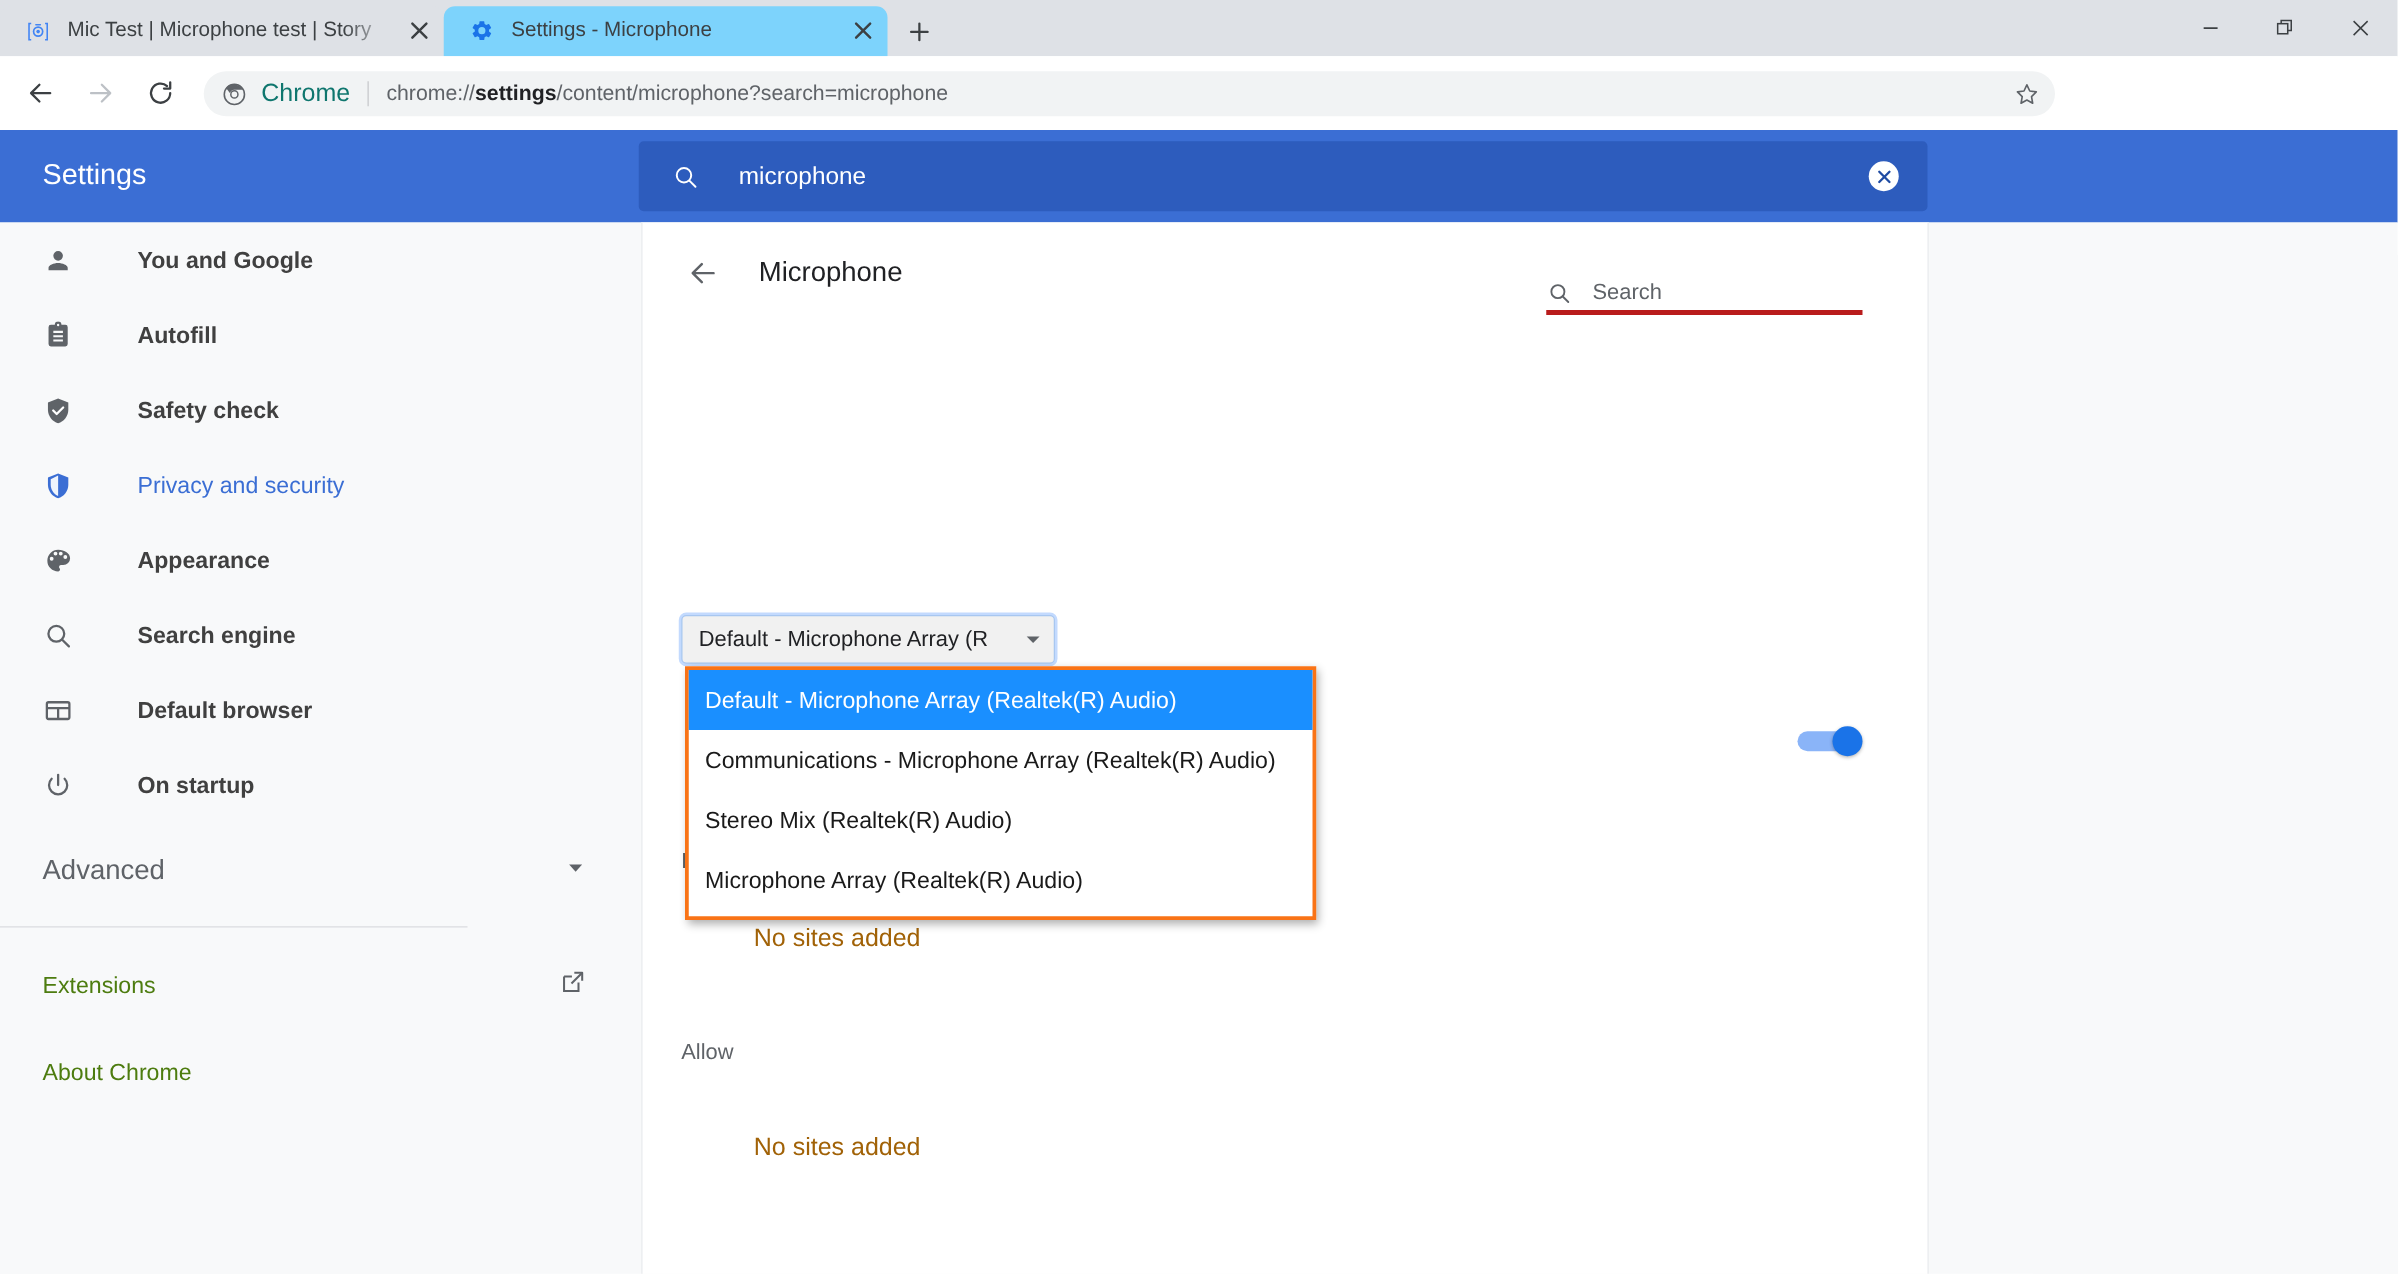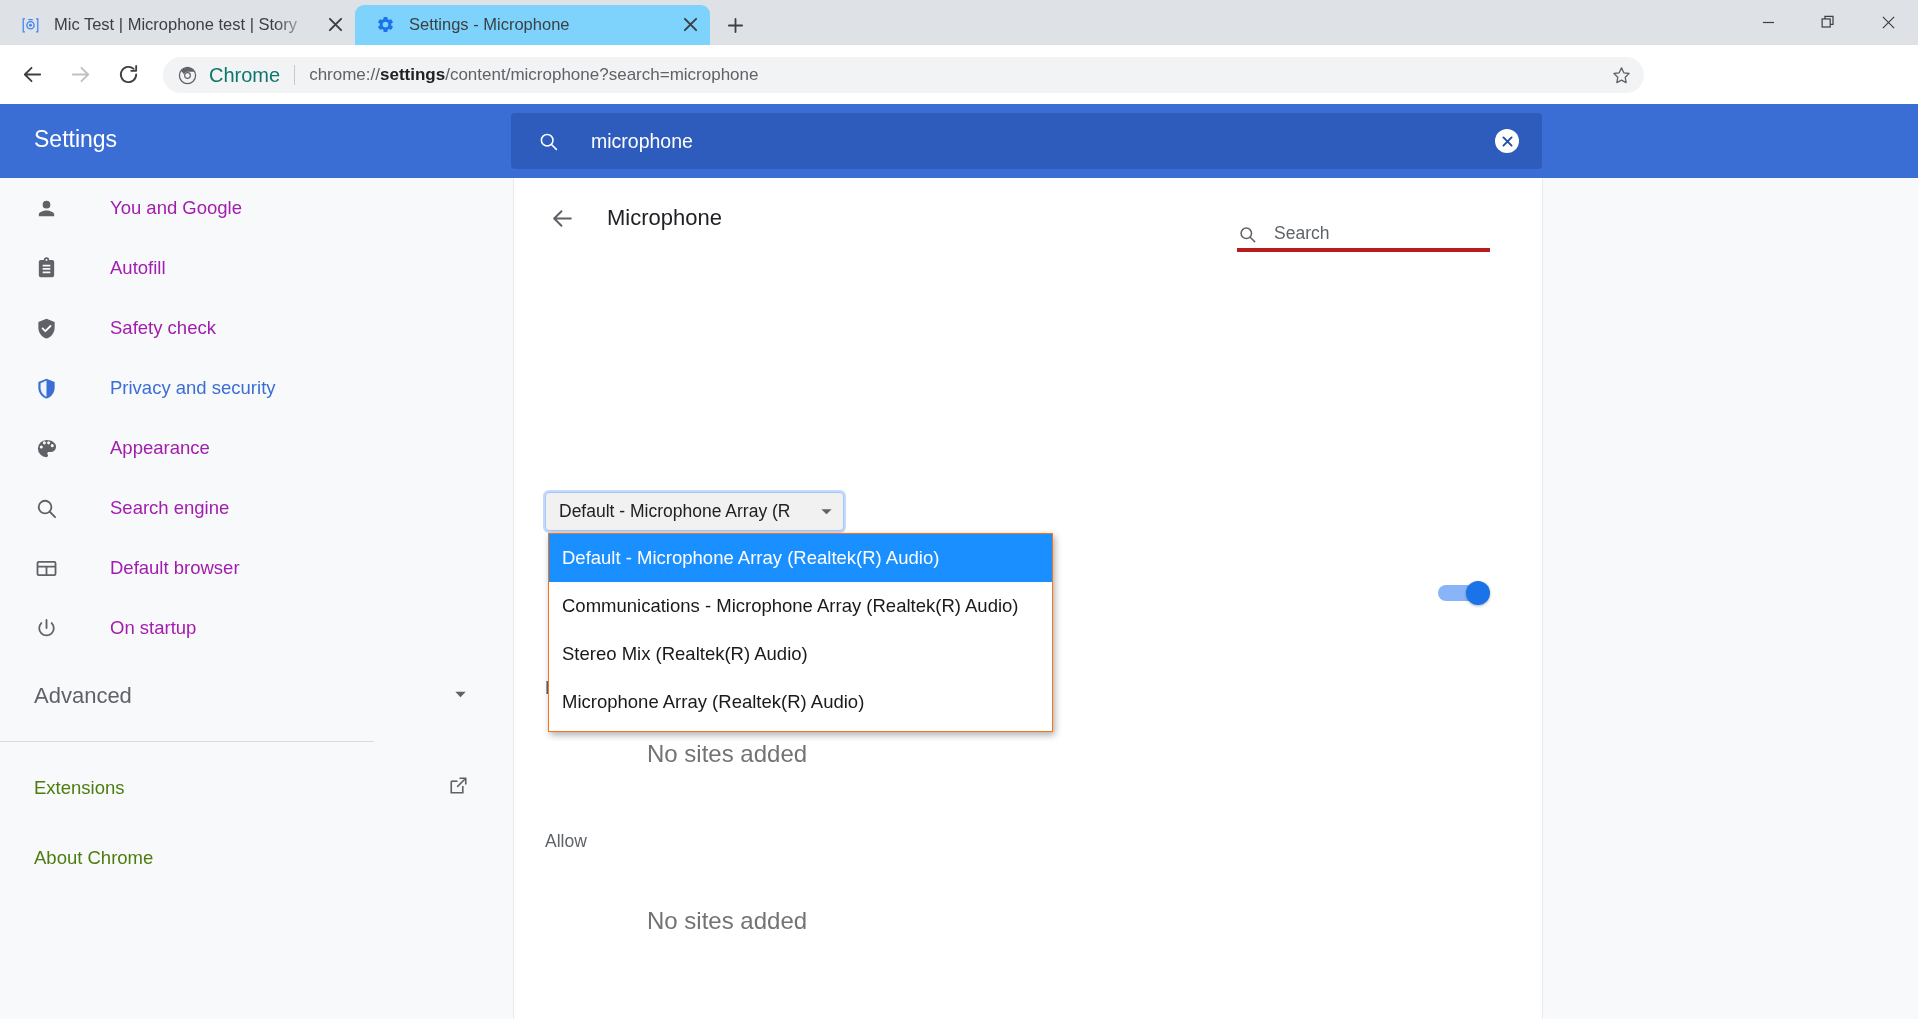--- a/index.html
+++ b/index.html
@@ -130,21 +130,21 @@
     position: absolute; left: 0; top: 178px; width: 1918px; height: 841px;
     background: #f8f9fa;
   }
 
   
   .sidebar { position: absolute; left: 0; top: 0; width: 513px; height: 841px; }
   .side-item {
     display: flex; align-items: center;
     height: 48px; margin-bottom: 12px;
     padding-left: 34px;
-    color: #a21caf; font-size: 18.5px;
+    color: #404040; font-size: 18.5px; font-weight: bold;
   }
   .side-item:first-child { margin-top: 6px; }
   .side-item.selected { color: #3b6ed4; font-weight: 500; }
   .side-ic {
     width: 24px; height: 24px; flex: 0 0 24px; margin-right: 52px;
     display: flex; align-items: center; justify-content: center;
   }
   .side-adv {
     display: flex; align-items: center; justify-content: space-between;
     height: 48px; margin-top: 20px;
@@ -203,21 +203,21 @@
     white-space: nowrap; overflow: hidden;
   }
   .mic-select-arrow { width: 16px; height: 16px; flex: 0 0 16px; margin-left: 2px;
                       display:flex; align-items:center; justify-content:center; }
 
   
   .dropdown {
     position: absolute; left: 548px; top: 355px;
     width: 505px;
     background: #ffffff;
-    border: 1px solid #f97316;
+    border: 3px solid #f97316;
     box-shadow: 2px 3px 7px rgba(0,0,0,0.32);
     z-index: 40;
     padding-bottom: 5px;
   }
   .dd-option {
     height: 48px;
     display: flex; align-items: center;
     padding-left: 13px;
     font-size: 18.5px;
     color: #1a1a1a;
@@ -244,21 +244,21 @@
     background: #1a73e8;
     box-shadow: 0 1px 3px rgba(0,0,0,0.3);
   }
 
   .sect-label {
     position: absolute;
     font-size: 17.5px; color: #5f6368;
   }
   .sect-empty {
     position: absolute;
-    font-size: 24px; color: #737373; margin-left: 44px;
+    font-size: 20px; color: #a16207;
   }
 </style>
 </head>
 <body>
 
 <div class="tabstrip">
 
   <div class="tab inactive">
     <span class="tab-favicon">
       <svg width="19" height="19" viewBox="0 0 24 24">

